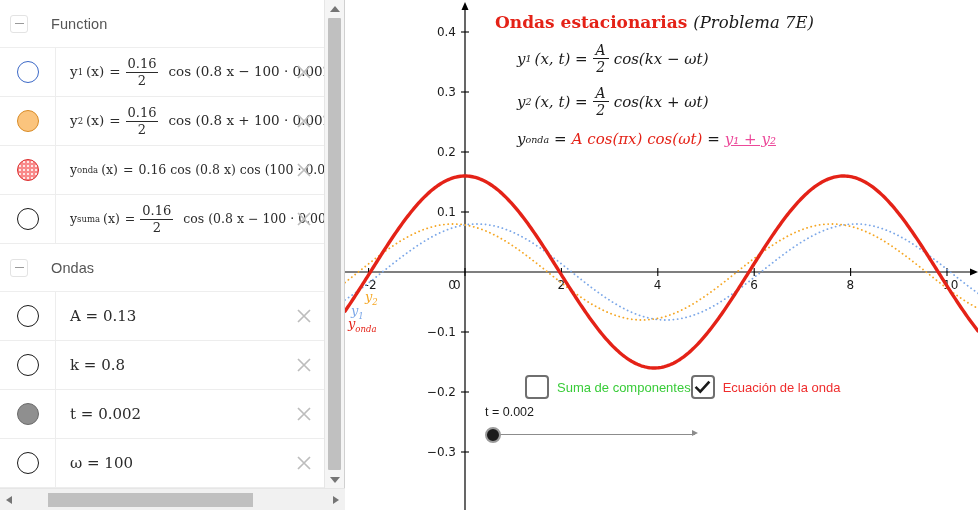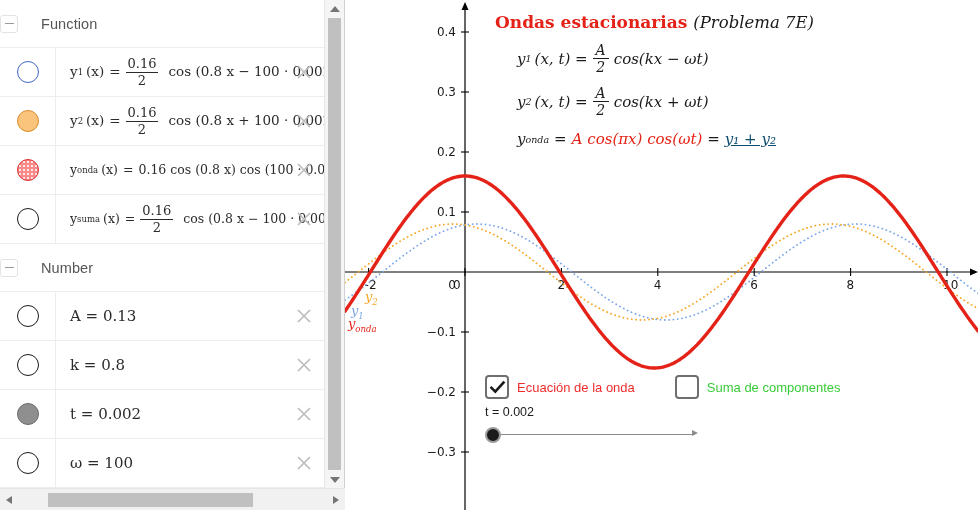--- a/index.html
+++ b/index.html
@@ -26,20 +26,21 @@
   .panel-scroll-area {
     position: absolute;
     left: 0; top: 0; right: 20px; bottom: 22px;
     overflow: hidden;
   }
 
   .group-header {
     height: 48px;
     display: flex;
     align-items: center;
+    padding-left: 10px;
     background: #fff;
     border-bottom: 1px solid #eeeeee;
   }
   .collapse-box {
     width: 18px; height: 18px;
     border: 1px solid #e3e3e3;
     border-radius: 3px;
     display: flex; align-items: center; justify-content: center;
     background: #fff;
     flex: 0 0 18px;
@@ -200,21 +201,21 @@
     align-items: center;
   }
   .formula sub { font-size: 9.5px; font-style: italic; vertical-align: -.22em; }
   .ffrac {
     display: inline-flex; flex-direction: column; align-items: center;
     margin: 0 5px; line-height: 1.0;
   }
   .ffrac .num { font-size: 14px; padding: 0 3px 1px; }
   .ffrac .den { font-size: 14px; padding: 1px 3px 0; border-top: 1.2px solid #1a1a1a; width: 100%; text-align: center; }
   .red-txt { color: #e42217; }
-  .green-txt { color: #0c4a6e; text-decoration: underline; }
+  .green-txt { color: #ec4899; text-decoration: underline; }
 
   
   .curve-label {
     position: absolute;
     font-family: "DejaVu Serif", serif;
     font-size: 13px;
     font-style: italic;
   }
   .curve-label sub { font-size: 8.5px; }
 
@@ -382,21 +383,21 @@
                 <path d="M4 4 L16 16 M16 4 L4 16" stroke="#bdbdbd" stroke-width="1.7" fill="none"></path>
               </svg>
           </span>
         </div>
       </div>
 
       <div class="group-header">
         <span class="collapse-box">
             <span class="bar"></span>
           </span>
-        <span class="group-title">Number</span>
+        <span class="group-title">Ondas</span>
       </div>
 
       <div class="row">
         <div class="marble-cell">
           <span class="marble white"></span>
         </div>
         <div class="expr-cell">
           <span class="num-expr">A = 0.13</span>
           <span class="delete-x">
             <svg width="20" height="20" viewBox="0 0 20 20">
@@ -573,32 +574,32 @@
       <span>y</span><sub>2</sub>
     </div>
     <div class="curve-label" style="left:6px; top:303px; color:#7ba7e8;">
       <span>y</span><sub>1</sub>
     </div>
     <div class="curve-label" style="left:3px; top:316px; color:#e42217;">
       <span>y</span><sub>onda</sub>
     </div>
 
     <div id="checkbox-row">
+      <div class="cb-group" style="margin-left:40px;">
+        <span class="cbox"></span>
+        <span class="cb-label green">Suma de componentes</span>
+      </div>
       <div class="cb-group">
         <span class="cbox">
           <svg width="17" height="17" viewBox="0 0 17 17">
               <path d="M2.5 8.8 L6.3 12.6 L14.5 3.6" stroke="#1a1a1a" stroke-width="2.6" fill="none" stroke-linecap="square"></path>
             </svg>
         </span>
         <span class="cb-label red">Ecuación de la onda</span>
       </div>
-      <div class="cb-group" style="margin-left:40px;">
-        <span class="cbox"></span>
-        <span class="cb-label green">Suma de componentes</span>
-      </div>
     </div>
 
     <div id="slider-wrap">
       <div id="slider-caption">t = 0.002</div>
       <div id="slider-track-wrap">
         <div id="slider-line"></div>
         <div id="slider-arrow"></div>
         <div id="slider-thumb" style="left: 0px;"></div>
       </div>
     </div>

